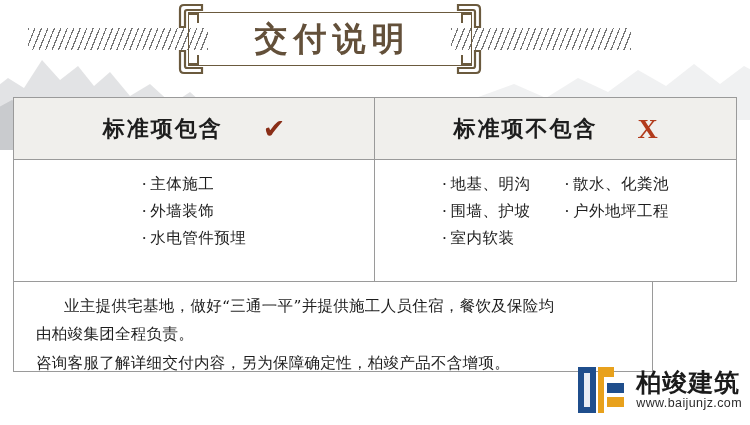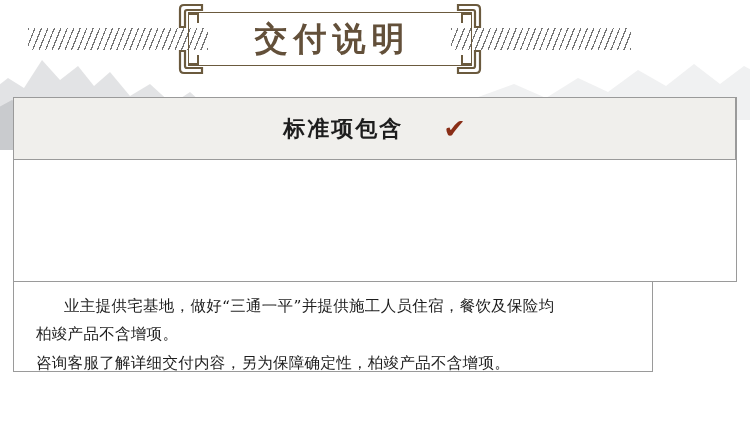--- a/index.html
+++ b/index.html
@@ -299,24 +299,65 @@
       <div class="title-text">交付说明</div>
     </div>
   </div>
 
   <div class="table">
     <div class="table-head">
       <div class="head-cell first">
         <span class="head-title">标准项包含</span>
         <span class="head-mark mark-check">✔</span>
       </div>
-    </div>
-
+      <div class="head-cell">
+        <span class="head-title">标准项不包含</span>
+        <span class="head-mark mark-x">X</span>
+      </div>
+    </div>
+
+    <div class="table-body">
+      <div class="body-cell first">
+        <div class="col-list">
+          <div class="item">主体施工</div>
+          <div class="item">外墙装饰</div>
+          <div class="item">水电管件预埋</div>
+        </div>
+      </div>
+      <div class="body-cell">
+        <div class="two-col">
+          <div class="col-list">
+            <div class="item">地基、明沟</div>
+            <div class="item">围墙、护坡</div>
+            <div class="item">室内软装</div>
+          </div>
+          <div class="col-list">
+            <div class="item">散水、化粪池</div>
+            <div class="item">户外地坪工程</div>
+          </div>
+        </div>
+      </div>
+    </div>
   </div>
 
   <div class="note">
     <p class="indent">业主提供宅基地，做好“三通一平”并提供施工人员住宿，餐饮及保险均</p>
-    <p>柏竣产品不含增项。</p>
+    <p>由柏竣集团全程负责。</p>
     <p>咨询客服了解详细交付内容，另为保障确定性，柏竣产品不含增项。</p>
   </div>
 
+  <div class="logo-wrap">
+    <div class="logo-mark">
+      <svg viewBox="0 0 54 54" width="54" height="54">
+        <path d="M4,4 L22,4 L22,50 L4,50 Z" fill="#1f4e8c"></path>
+        <path d="M10,10 L16,10 L16,44 L10,44 Z" fill="#ffffff" opacity="0.9"></path>
+        <path d="M24,4 L40,4 L40,14 L30,14 L30,50 L24,50 Z" fill="#e8a11c"></path>
+        <path d="M33,20 L50,20 L50,30 L33,30 Z" fill="#1f4e8c"></path>
+        <path d="M33,34 L50,34 L50,44 L33,44 Z" fill="#e8a11c"></path>
+      </svg>
+    </div>
+    <div class="logo-text">
+      <span class="logo-name">柏竣建筑</span>
+      <span class="logo-url">www.baijunjz.com</span>
+    </div>
+  </div>
 
 </div>
 
 </body></html>

